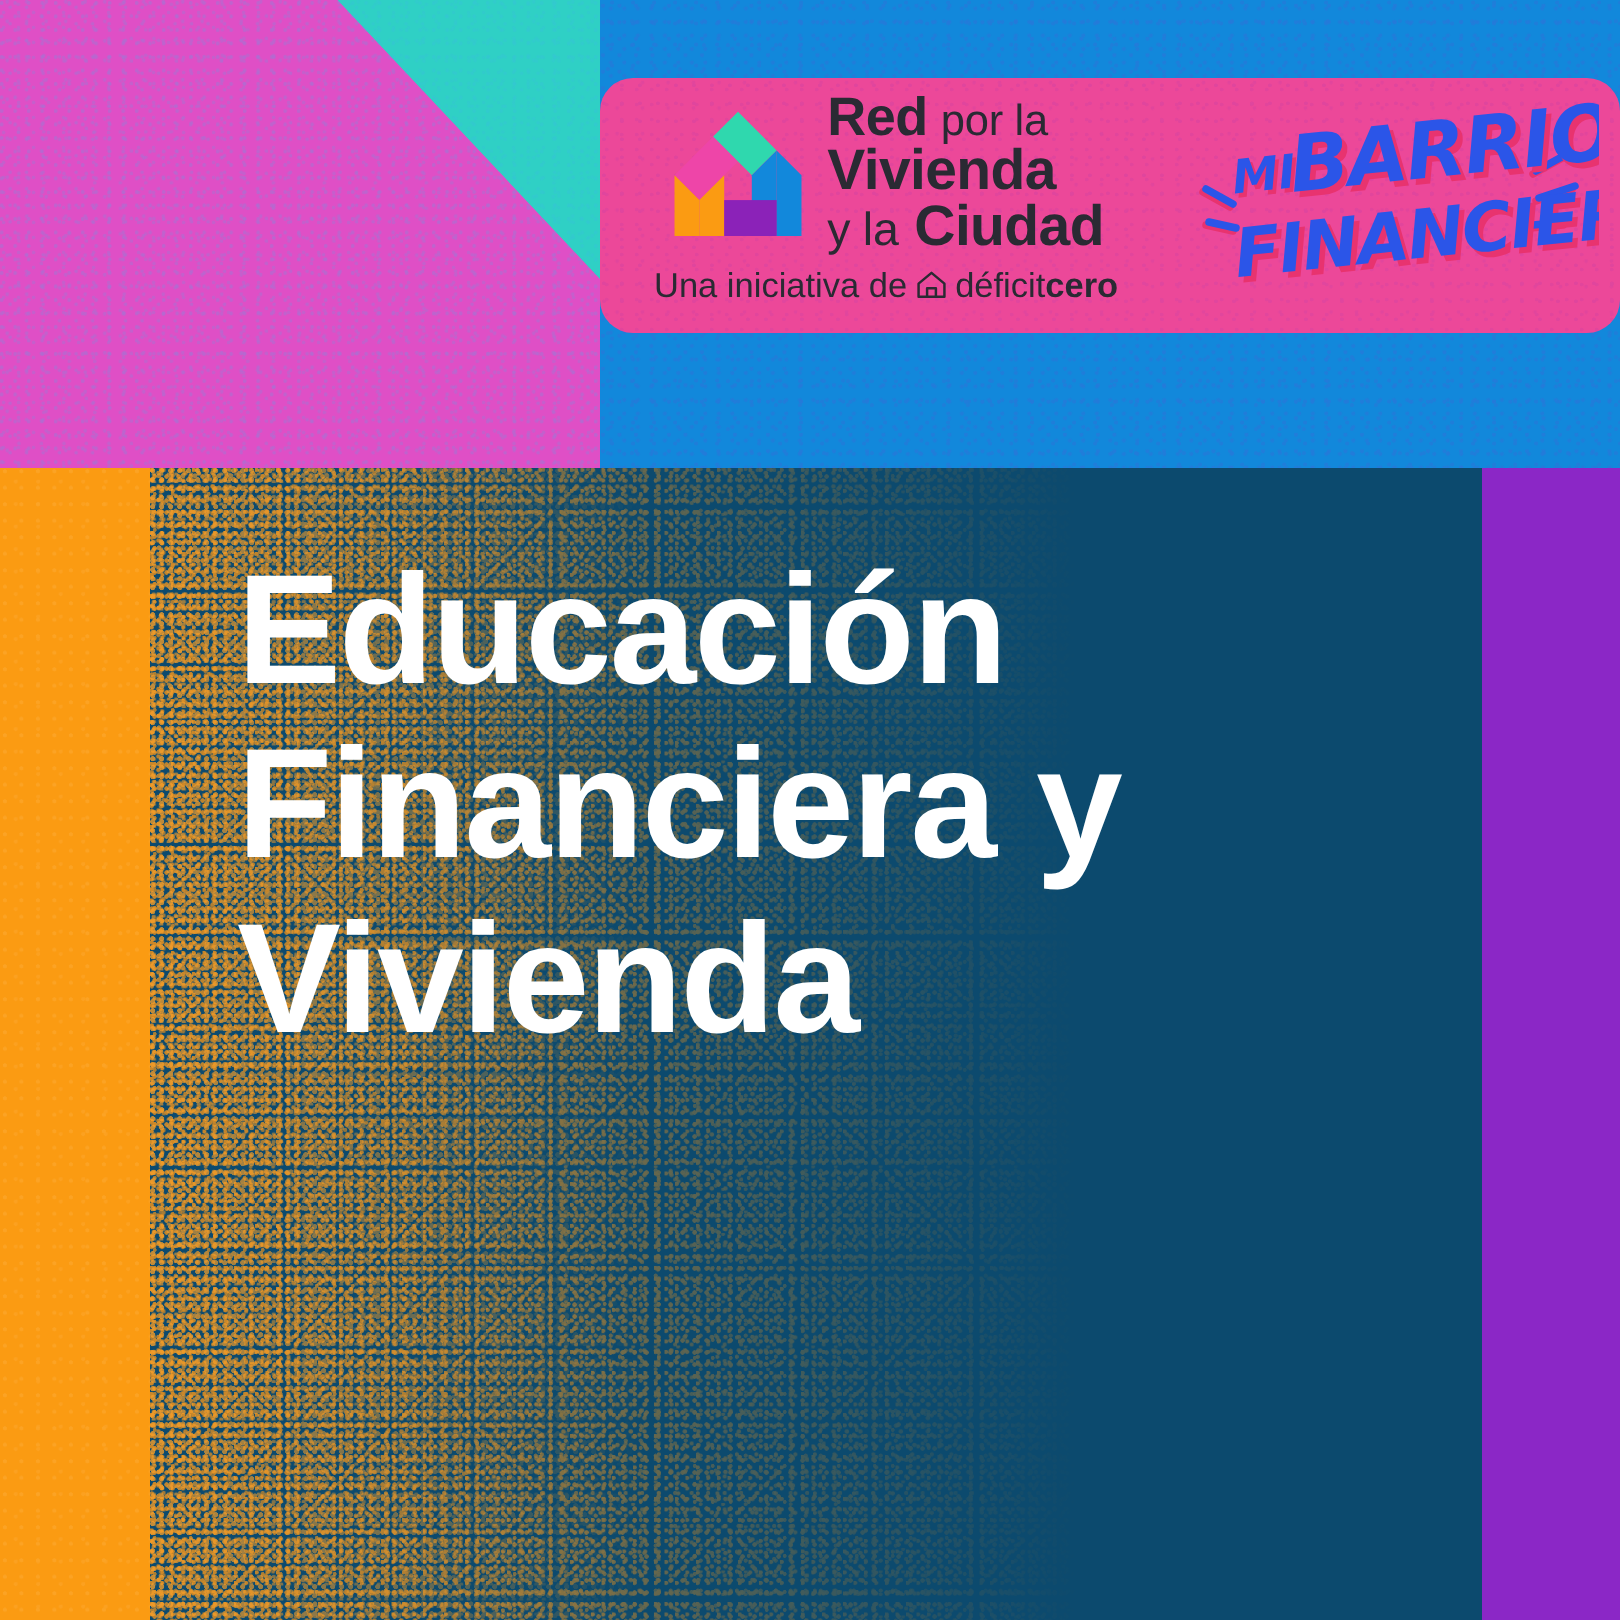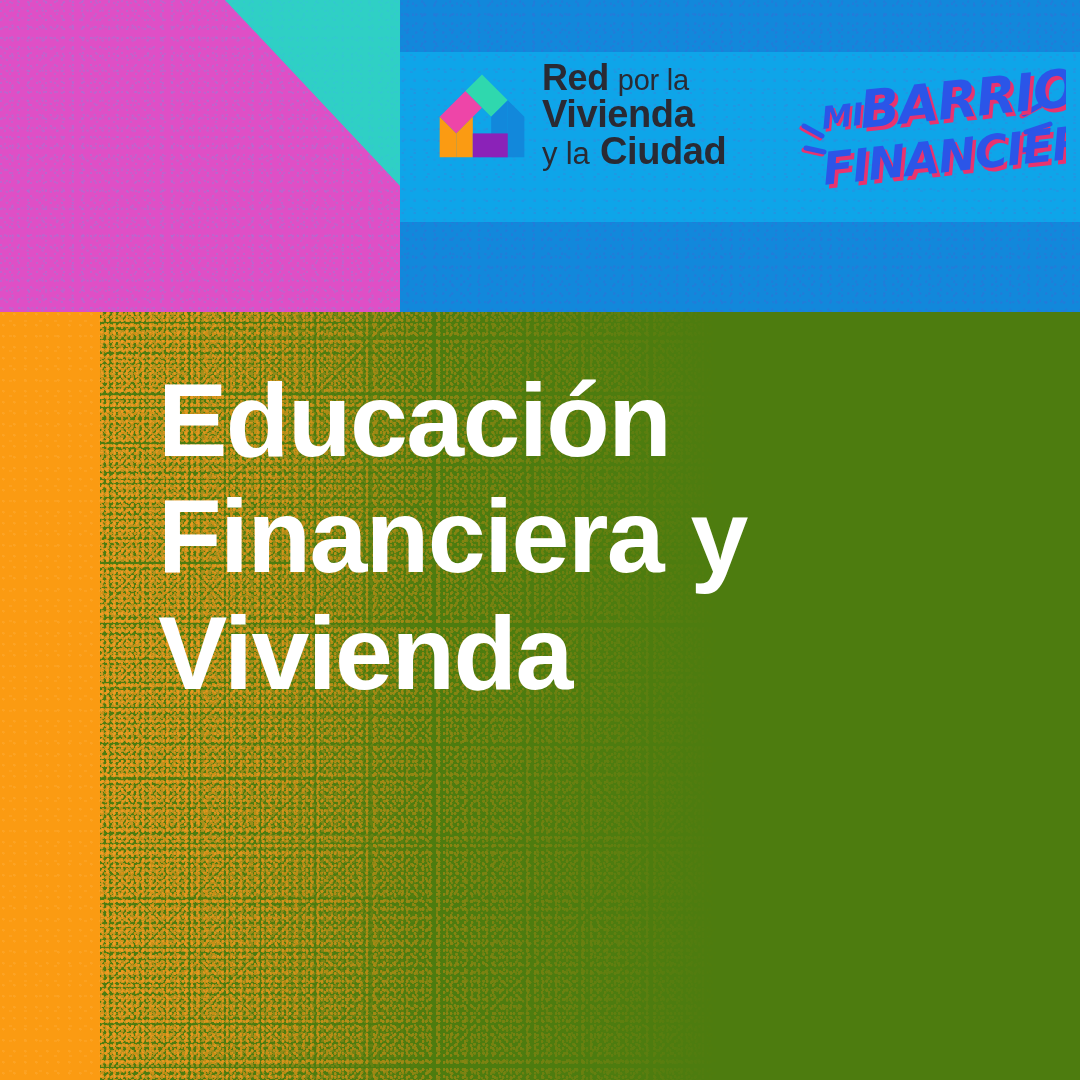--- a/index.html
+++ b/index.html
@@ -66,24 +66,25 @@
       radial-gradient(circle at 81% 62%, rgba(108,70,210,.70) 0 1.2px, transparent 1.5px),
       radial-gradient(circle at 33% 88%, rgba(108,70,210,.60) 0 1.2px, transparent 1.5px);
     background-size: 11px 11px, 14px 14px, 9px 9px, 16px 16px;
   }
 
   
   .logo-band {
     position:absolute;
     left:400px; top:52px;
     width:680px; height:170px;
-    background:#0ea5e9;
+    background:#ec4899;
     display:flex;
     align-items:center;
     overflow:hidden;
+    border-radius:22px;
   }
   .logo-band .grain-band {
     position:absolute; inset:0;
     pointer-events:none;
     opacity:.16;
     background-image:
       radial-gradient(circle at 22% 41%, rgba(150,60,190,.8) 0 1.1px, transparent 1.4px),
       radial-gradient(circle at 67% 18%, rgba(150,60,190,.7) 0 1.1px, transparent 1.4px),
       radial-gradient(circle at 45% 77%, rgba(150,60,190,.7) 0 1.1px, transparent 1.4px);
     background-size: 12px 12px, 17px 17px, 10px 10px;
@@ -149,22 +150,22 @@
     background-image:
       radial-gradient(circle at 30% 20%, rgba(255,200,120,.9) 0 1.2px, transparent 1.5px),
       radial-gradient(circle at 70% 60%, rgba(255,190,110,.8) 0 1.2px, transparent 1.5px);
     background-size: 11px 11px, 15px 15px;
   }
 
   
   .purple-main {
     position:absolute;
     left:100px; top:312px;
-    width:980px; height:768px;
-    background:#4d7c0f;
+    width:888px; height:768px;
+    background:#0c4a6e;
     overflow:hidden;
   }
   
   .grain-purple {
     position:absolute;
     left:0; top:0;
     width:620px; height:768px;
     pointer-events:none;
     -webkit-mask-image:linear-gradient(to right, rgba(0,0,0,1) 0%, rgba(0,0,0,.85) 28%, rgba(0,0,0,.35) 62%, rgba(0,0,0,0) 100%);
             mask-image:linear-gradient(to right, rgba(0,0,0,1) 0%, rgba(0,0,0,.85) 28%, rgba(0,0,0,.35) 62%, rgba(0,0,0,0) 100%);
@@ -257,20 +258,28 @@
           <rect x="40" y="70" width="38" height="26" fill="#8B22B8"></rect>
         </svg>
 
         <div class="rpv-words">
           <div class="rpv-l1"><span class="wb">Red</span> <span class="wl">por la</span></div>
           <div class="rpv-l2"><span class="wb">Vivienda</span></div>
           <div class="rpv-l3"><span class="wl">y la</span> <span class="wb">Ciudad</span></div>
         </div>
       </div>
 
+      <div class="rpv-sub">
+        <span>Una iniciativa de</span>
+        <svg class="dc-house" viewBox="0 0 24 24" aria-hidden="true">
+          <path d="M12 3.2 L21.4 11 L21.4 20.6 L2.6 20.6 L2.6 11 Z" fill="none" stroke="#2A2A33" stroke-width="1.8" stroke-linejoin="round"></path>
+          <path d="M8.8 20.6 L8.8 14.4 L15.2 14.4 L15.2 20.6" fill="none" stroke="#2A2A33" stroke-width="1.8" stroke-linejoin="round"></path>
+        </svg>
+        <span><span class="dc-thin">déficit</span><span class="dc-bold">cero</span></span>
+      </div>
     </div>
 
     <div class="mbf">
       <svg viewBox="0 0 268 144">
         <defs>
           <style>
             .mbf-t { font-family:"DejaVu Sans", sans-serif; font-weight:700; font-style:italic; }
           </style>
         </defs>
 

